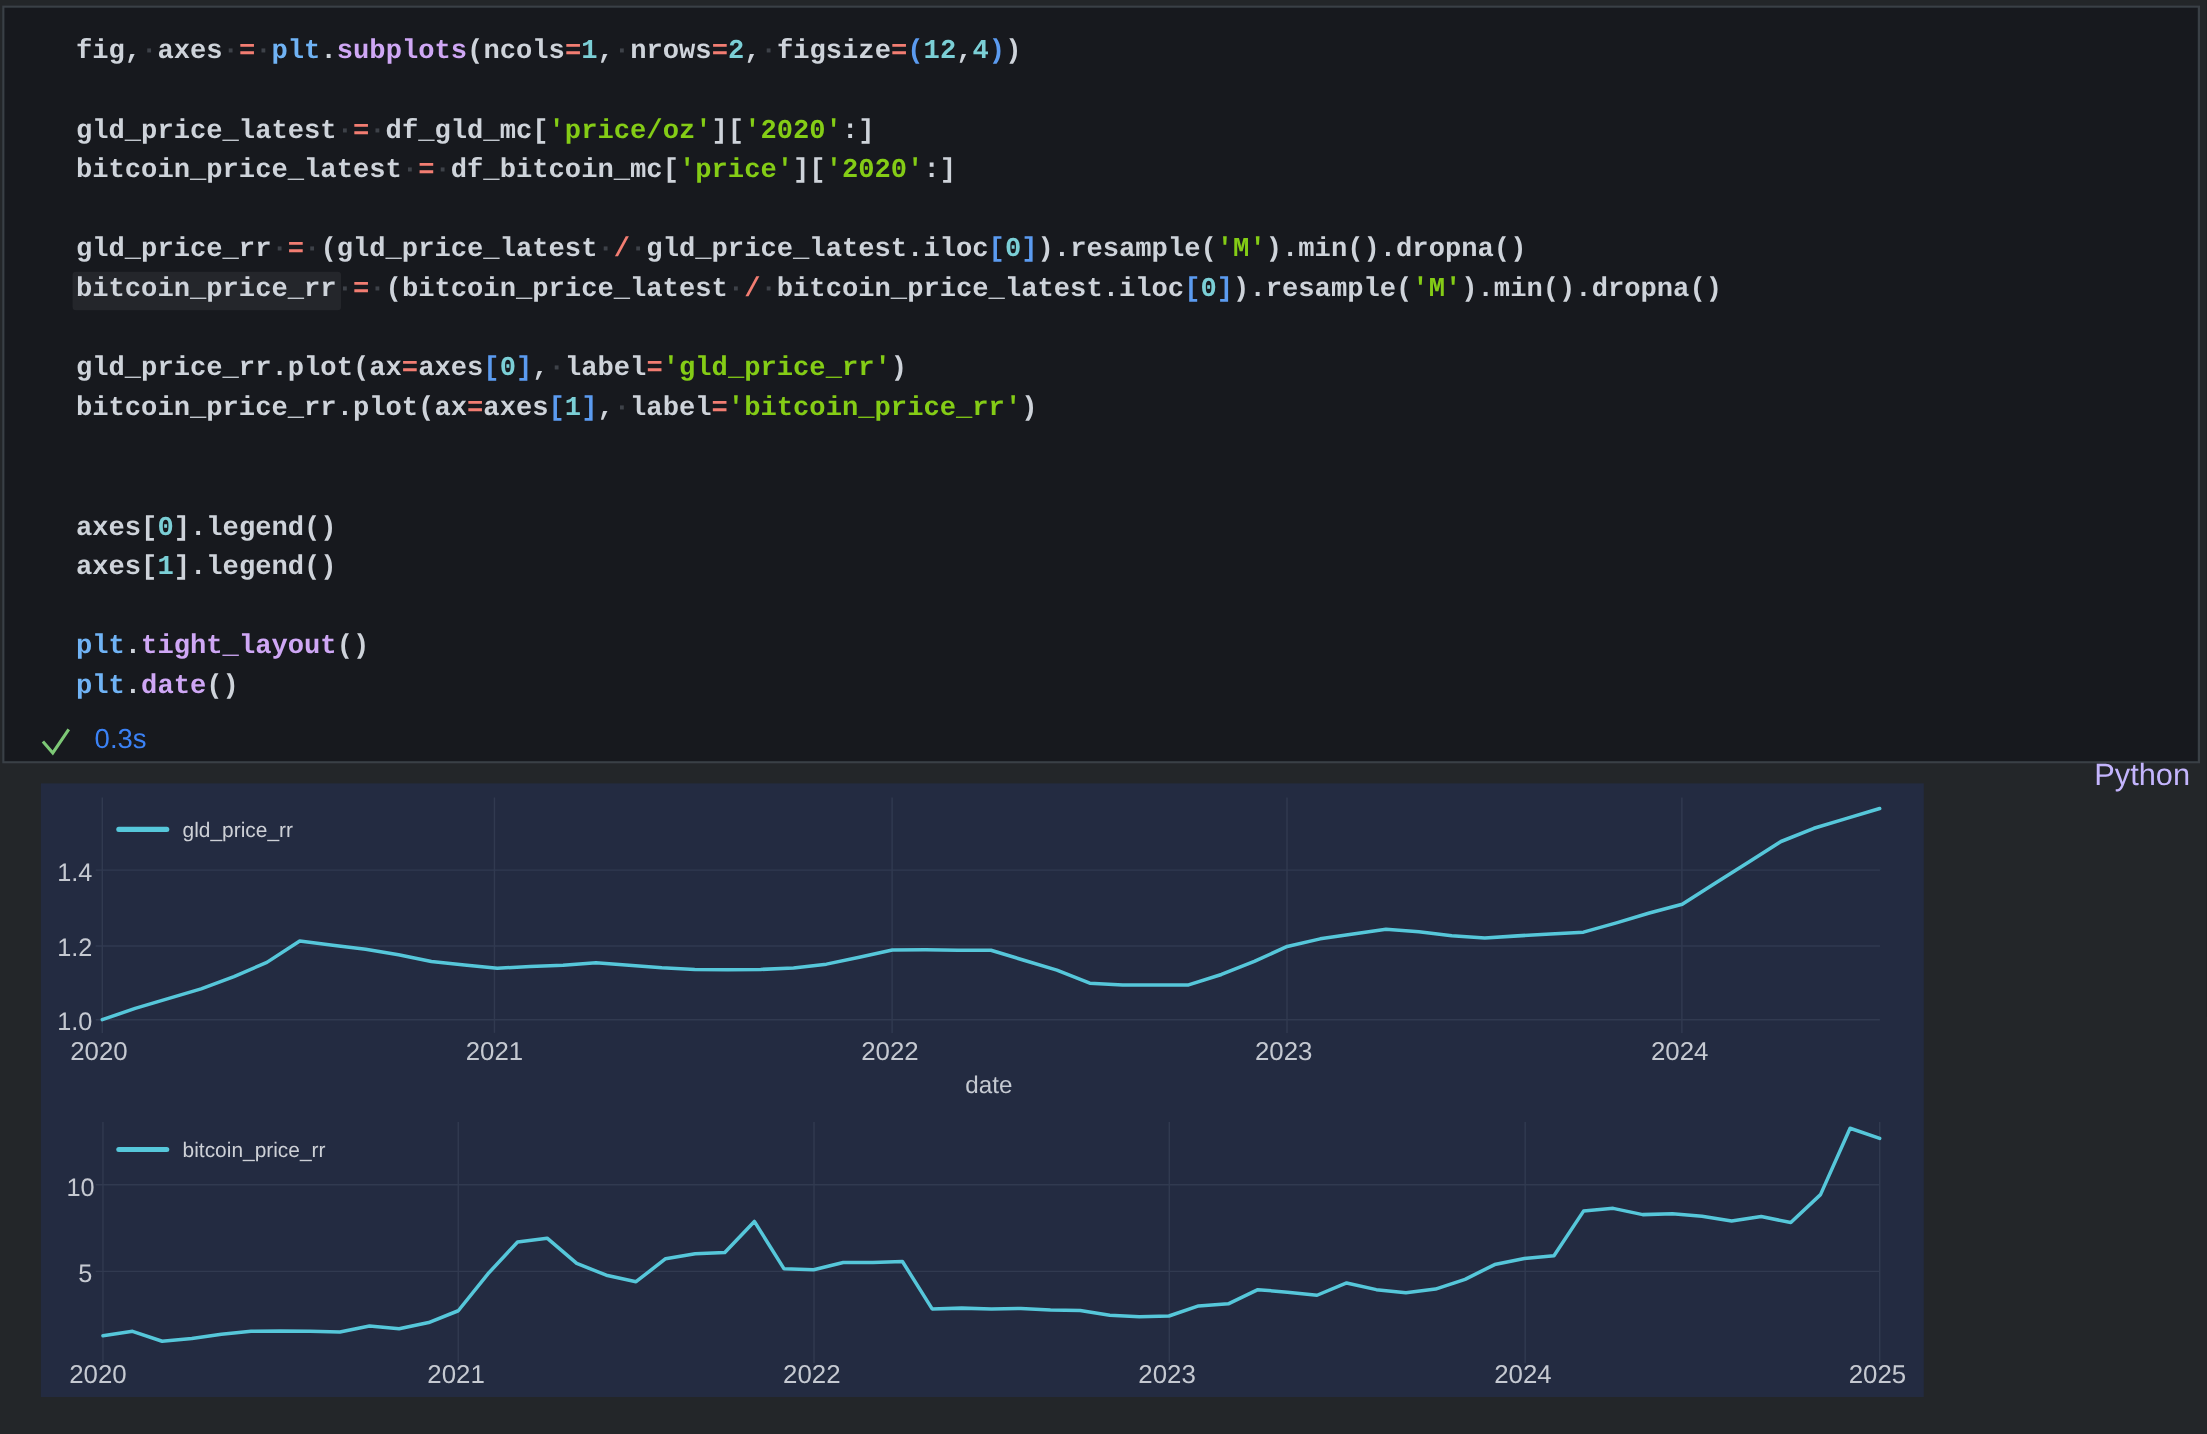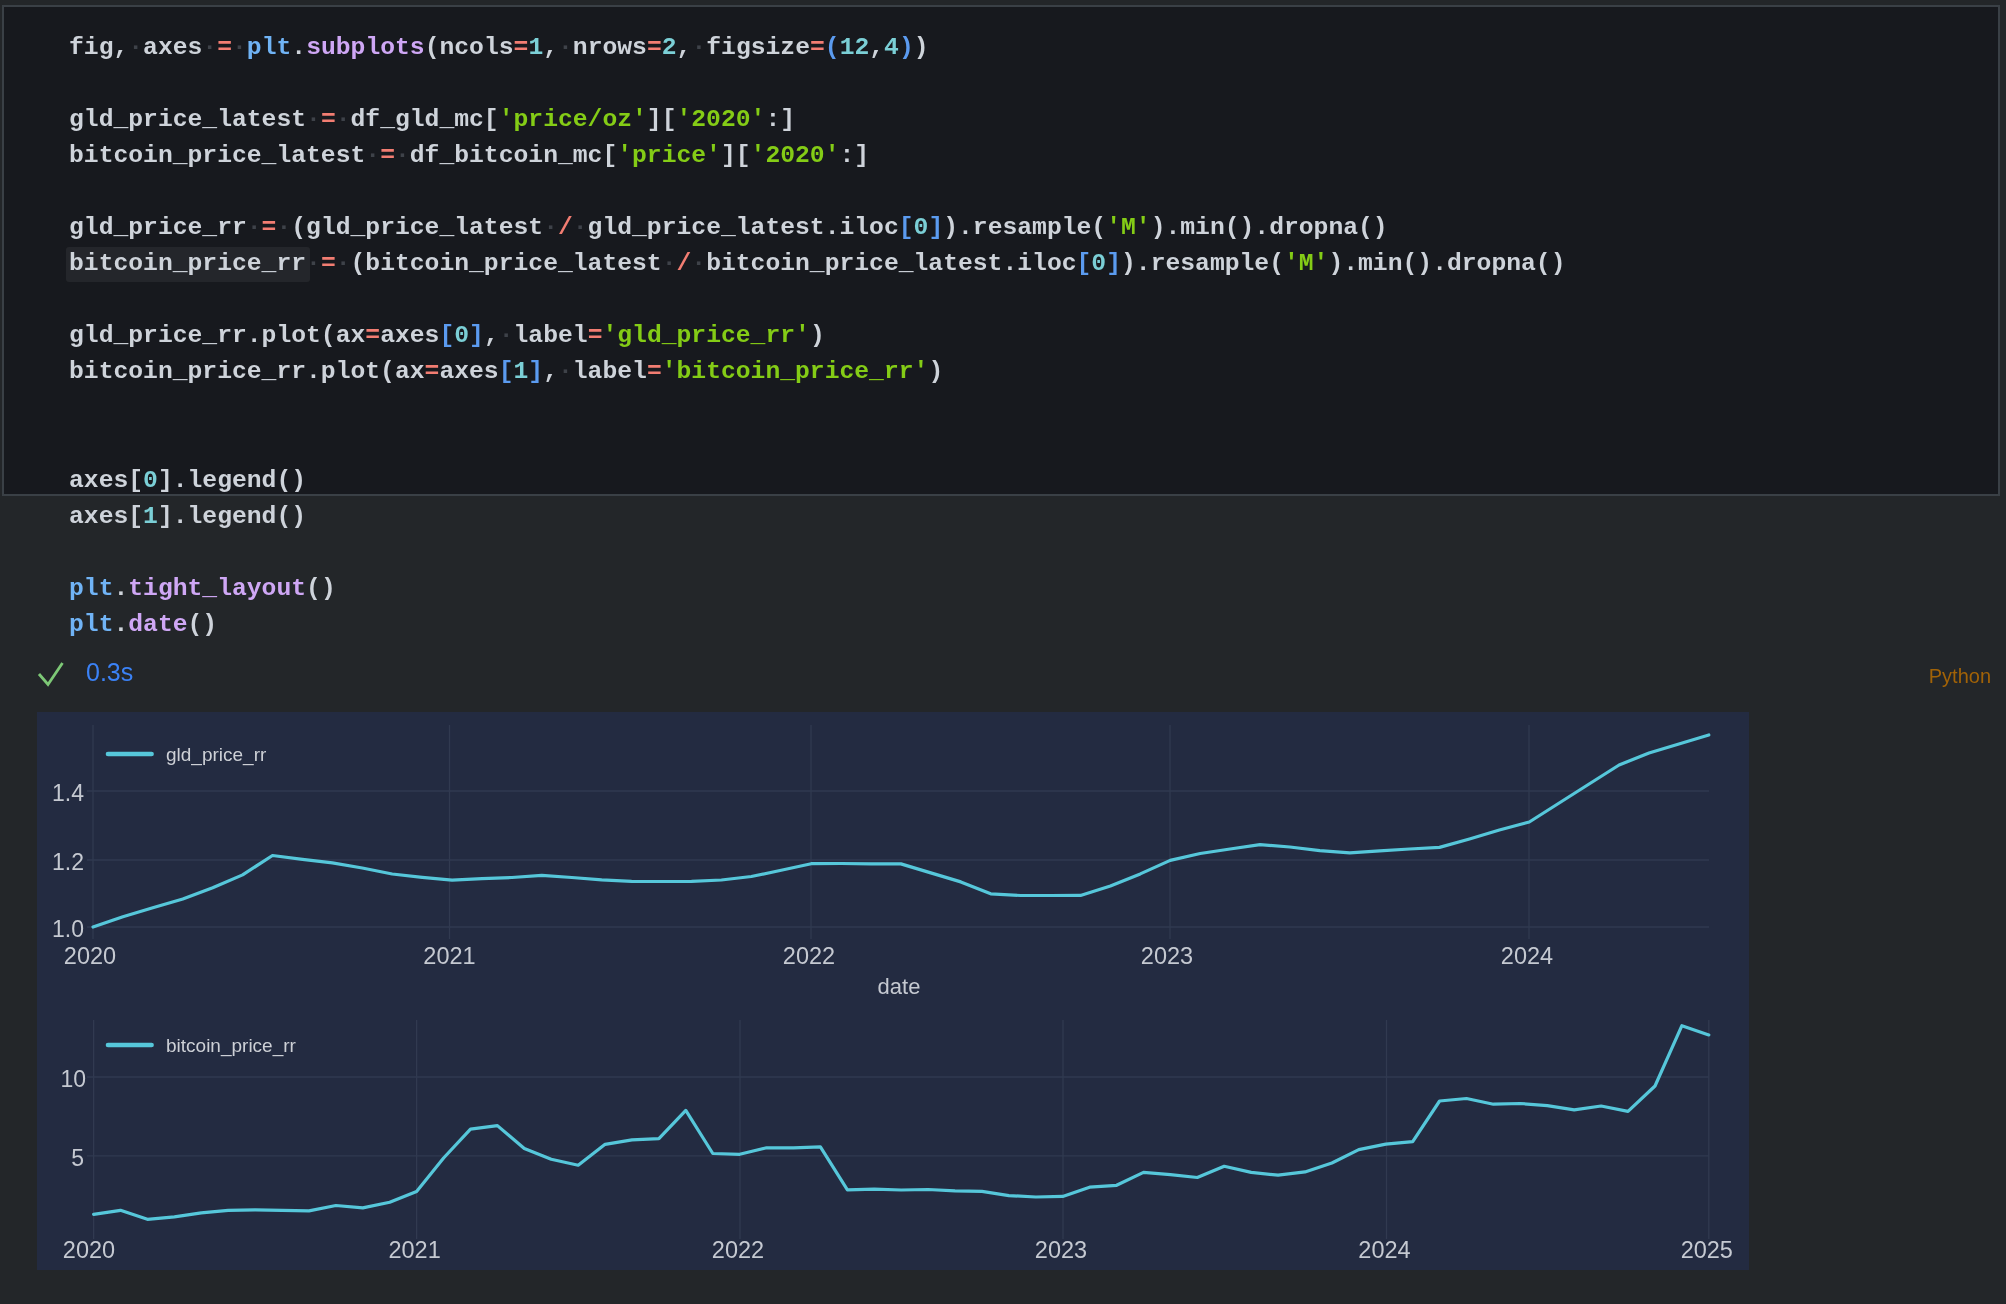--- a/index.html
+++ b/index.html
@@ -1,26 +1,26 @@
 <!DOCTYPE html>
 <html><head><meta charset="utf-8">
 <style>
   html,body{margin:0;padding:0;background:#232629;width:2006px;height:1304px;overflow:hidden;position:relative;font-family:"Liberation Sans",sans-serif}
-  .cell{position:absolute;left:2px;top:5px;width:1998px;height:491px;box-sizing:border-box;background:#17191e;border:2px solid #3a4046}
+  .cell{position:absolute;left:2px;top:5px;width:1998px;height:689px;box-sizing:border-box;background:#17191e;border:2px solid #3a4046}
   pre.code{position:absolute;left:65px;top:21.9px;margin:0;font-family:"Liberation Mono",monospace;font-weight:bold;font-size:24.7px;line-height:36.07px;color:#ced3da}
   pre.code .r{color:#f27d72}
   pre.code .b{color:#70b3f5}
   pre.code .p{color:#cfa7f5}
   pre.code .t{color:#7bcfd6}
   pre.code .g{color:#84cc16}
   pre.code .k{color:#5b9bf0}
   pre.code .w{color:#3e4249}
   .hl{position:absolute;left:61.6px;top:240px;width:244px;height:35px;background:rgba(255,255,255,0.058);border-radius:3px}
   .status{position:absolute;left:82px;top:653px;font-size:25px;color:#3b82f6;line-height:25px}
-  .lang{position:absolute;right:7px;top:657px;font-size:20px;color:#a16207;line-height:25px}
+  .lang{position:absolute;right:7px;top:685px;font-size:28px;color:#c4b5fd;line-height:25px}
   .chart{position:absolute;left:37px;top:712px;width:1712px;height:558px}
   svg text{font-family:"Liberation Sans",sans-serif}
 </style></head>
 <body>
 <div class="cell">
   <div class="hl"></div>
   <pre class="code">fig,<span class="w">·</span>axes<span class="w">·</span><span class="r">=</span><span class="w">·</span><span class="b">plt</span>.<span class="p">subplots</span>(ncols<span class="r">=</span><span class="t">1</span>,<span class="w">·</span>nrows<span class="r">=</span><span class="t">2</span>,<span class="w">·</span>figsize<span class="r">=</span><span class="k">(</span><span class="t">12</span>,<span class="t">4</span><span class="k">)</span>)
 
 gld_price_latest<span class="w">·</span><span class="r">=</span><span class="w">·</span>df_gld_mc[<span class="g">'price/oz'</span>][<span class="g">'2020'</span>:]
 bitcoin_price_latest<span class="w">·</span><span class="r">=</span><span class="w">·</span>df_bitcoin_mc[<span class="g">'price'</span>][<span class="g">'2020'</span>:]

